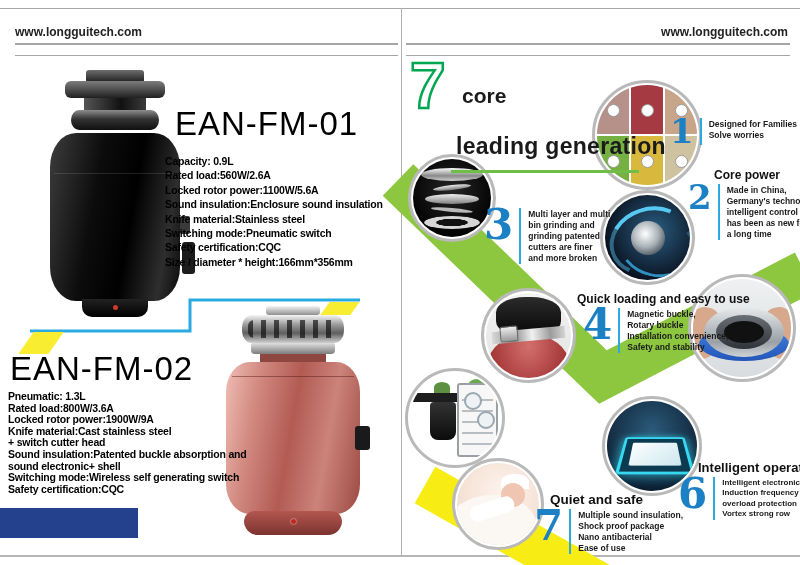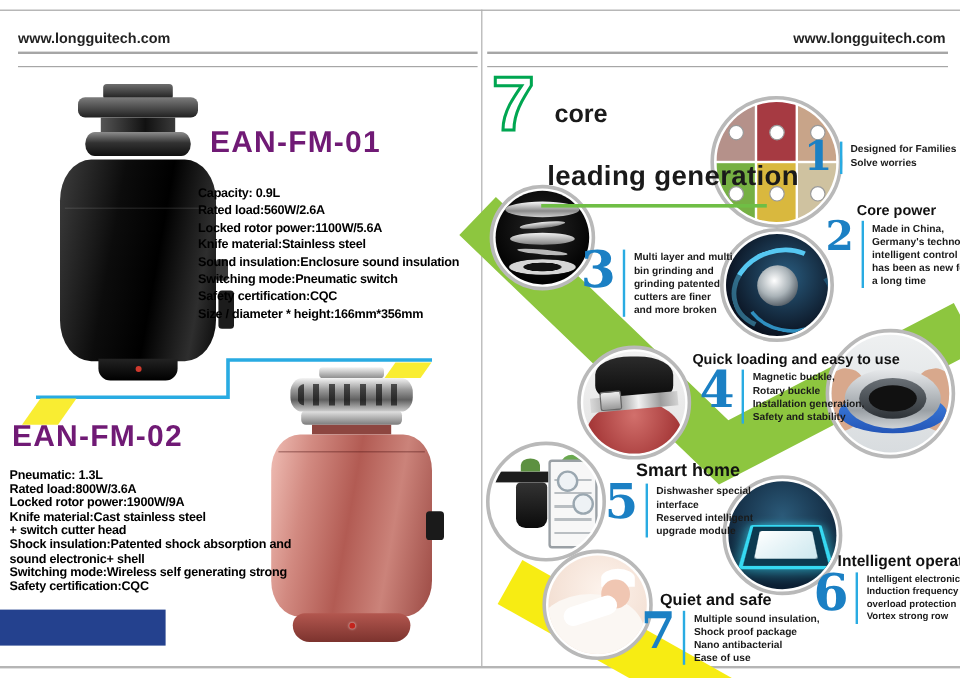--- a/index.html
+++ b/index.html
@@ -17,21 +17,21 @@
   .hr-l2{left:15px;top:55px;width:383px;height:1px}
   .hr-r1{left:406px;top:43px;width:384px;height:2px}
   .hr-r2{left:406px;top:55px;width:384px;height:1px}
   
   svg.bands{position:absolute;left:0;top:0;z-index:1}
   .marker{position:absolute;background:#f9ed32;transform:skewX(-35deg);z-index:3}
   .marker.m1{left:325px;top:302px;width:30px;height:13px}
   .marker.m2{left:26px;top:332px;width:30px;height:22px}
   .navy-rect{position:absolute;left:0;top:508px;width:138px;height:30px;background:#24418e;z-index:2}
   
-  .model-title{position:absolute;font-size:25px;font-weight:bold;letter-spacing:1px;color:#701a75;z-index:2}
+  .model-title{position:absolute;font-size:33px;font-weight:normal;letter-spacing:1px;color:#000000;z-index:2}
   .t1{left:175px;top:105px}
   .t2{left:10px;top:350px}
   .spec-list{position:absolute;font-size:10.5px;font-weight:bold;letter-spacing:-0.2px;color:#000;z-index:2}
   .s1{left:165px;top:154px;line-height:14.4px}
   .s2{left:8px;top:391px;line-height:11.6px}
   
   .disposer{position:absolute;z-index:2}
   .dz1{left:40px;top:70px;width:150px;height:250px}
   .dz1 .stack{display:flex;flex-direction:column;align-items:center}
   .d1-cap{width:58px;height:13px;background:linear-gradient(180deg,#6e6e6e,#1a1a1a);border-radius:3px}
@@ -209,36 +209,36 @@
       <div class="d2-base"></div>
     </div>
     <div class="d2-knob"></div>
   </div>
 
   <div class="model-title t1">EAN-FM-01</div>
   <div class="spec-list s1">
       <div>Capacity: 0.9L</div>
       <div>Rated load:560W/2.6A</div>
       <div>Locked rotor power:1100W/5.6A</div>
+      <div>Sound insulation:Enclosure sound insulation</div>
       <div>Knife material:Stainless steel</div>
-      <div>Sound insulation:Enclosure sound insulation</div>
       <div>Switching mode:Pneumatic switch</div>
       <div>Safety certification:CQC</div>
       <div>Size / diameter * height:166mm*356mm</div>
     </div>
   <div class="model-title t2">EAN-FM-02</div>
   <div class="spec-list s2">
       <div>Pneumatic: 1.3L</div>
       <div>Rated load:800W/3.6A</div>
       <div>Locked rotor power:1900W/9A</div>
       <div>Knife material:Cast stainless steel</div>
       <div>+ switch cutter head</div>
-      <div>Shock insulation:Patented shock absorption and</div>
+      <div>Sound insulation:Patented buckle absorption and</div>
       <div>sound electronic+ shell</div>
-      <div>Switching mode:Wireless self generating strong</div>
+      <div>Switching mode:Wireless self generating switch</div>
       <div>Safety certification:CQC</div>
     </div>
 
   <div class="seven">7</div>
   <div class="core-label">core</div>
   <div class="leading-label">leading generation</div>
   <div class="green-underline"></div>
 
   <div class="circle c-food">
     <div class="food-grid">
@@ -351,35 +351,22 @@
     </div>
   </div>
   <div class="feature f4">
     <div class="feat-heading">Quick loading and easy to use</div>
     <div class="feat-row">
       <span class="feat-num">4</span>
       <span class="feat-div"></span>
       <div class="feat-lines">
           <div>Magnetic buckle,</div>
           <div>Rotary buckle</div>
-          <div>Installation generation,</div>
+          <div>Installation convenience,</div>
           <div>Safety and stability</div>
-        </div>
-    </div>
-  </div>
-  <div class="feature f5">
-    <div class="feat-heading">Smart home</div>
-    <div class="feat-row">
-      <span class="feat-num">5</span>
-      <span class="feat-div"></span>
-      <div class="feat-lines">
-          <div>Dishwasher special</div>
-          <div>interface</div>
-          <div>Reserved intelligent</div>
-          <div>upgrade module</div>
         </div>
     </div>
   </div>
   <div class="feature f6">
     <div class="feat-heading">Intelligent operation</div>
     <div class="feat-row">
       <span class="feat-num">6</span>
       <span class="feat-div"></span>
       <div class="feat-lines">
           <div>Intelligent electronic control</div>

